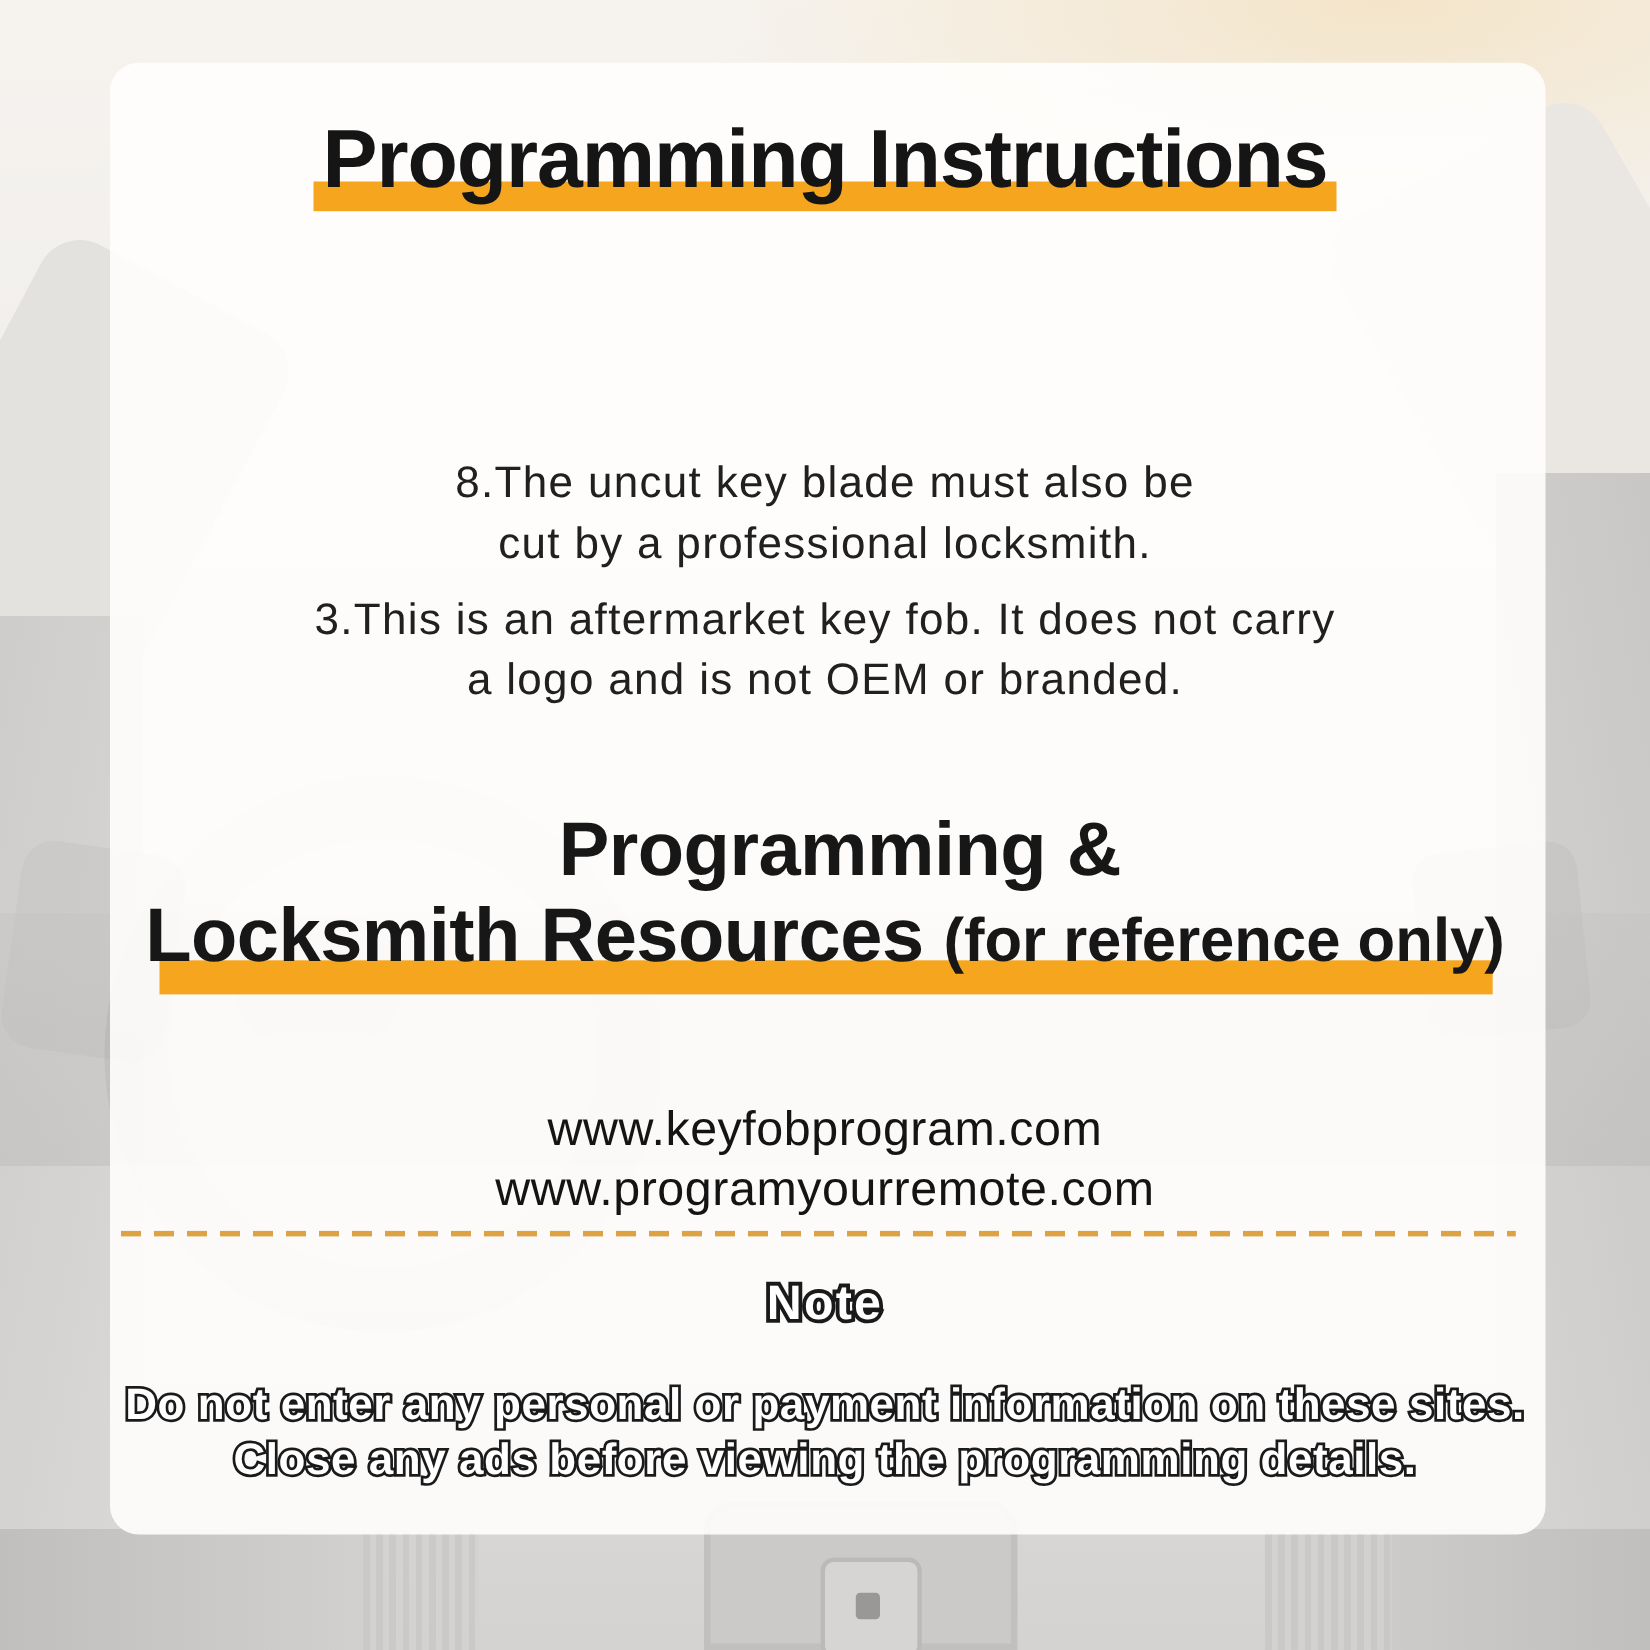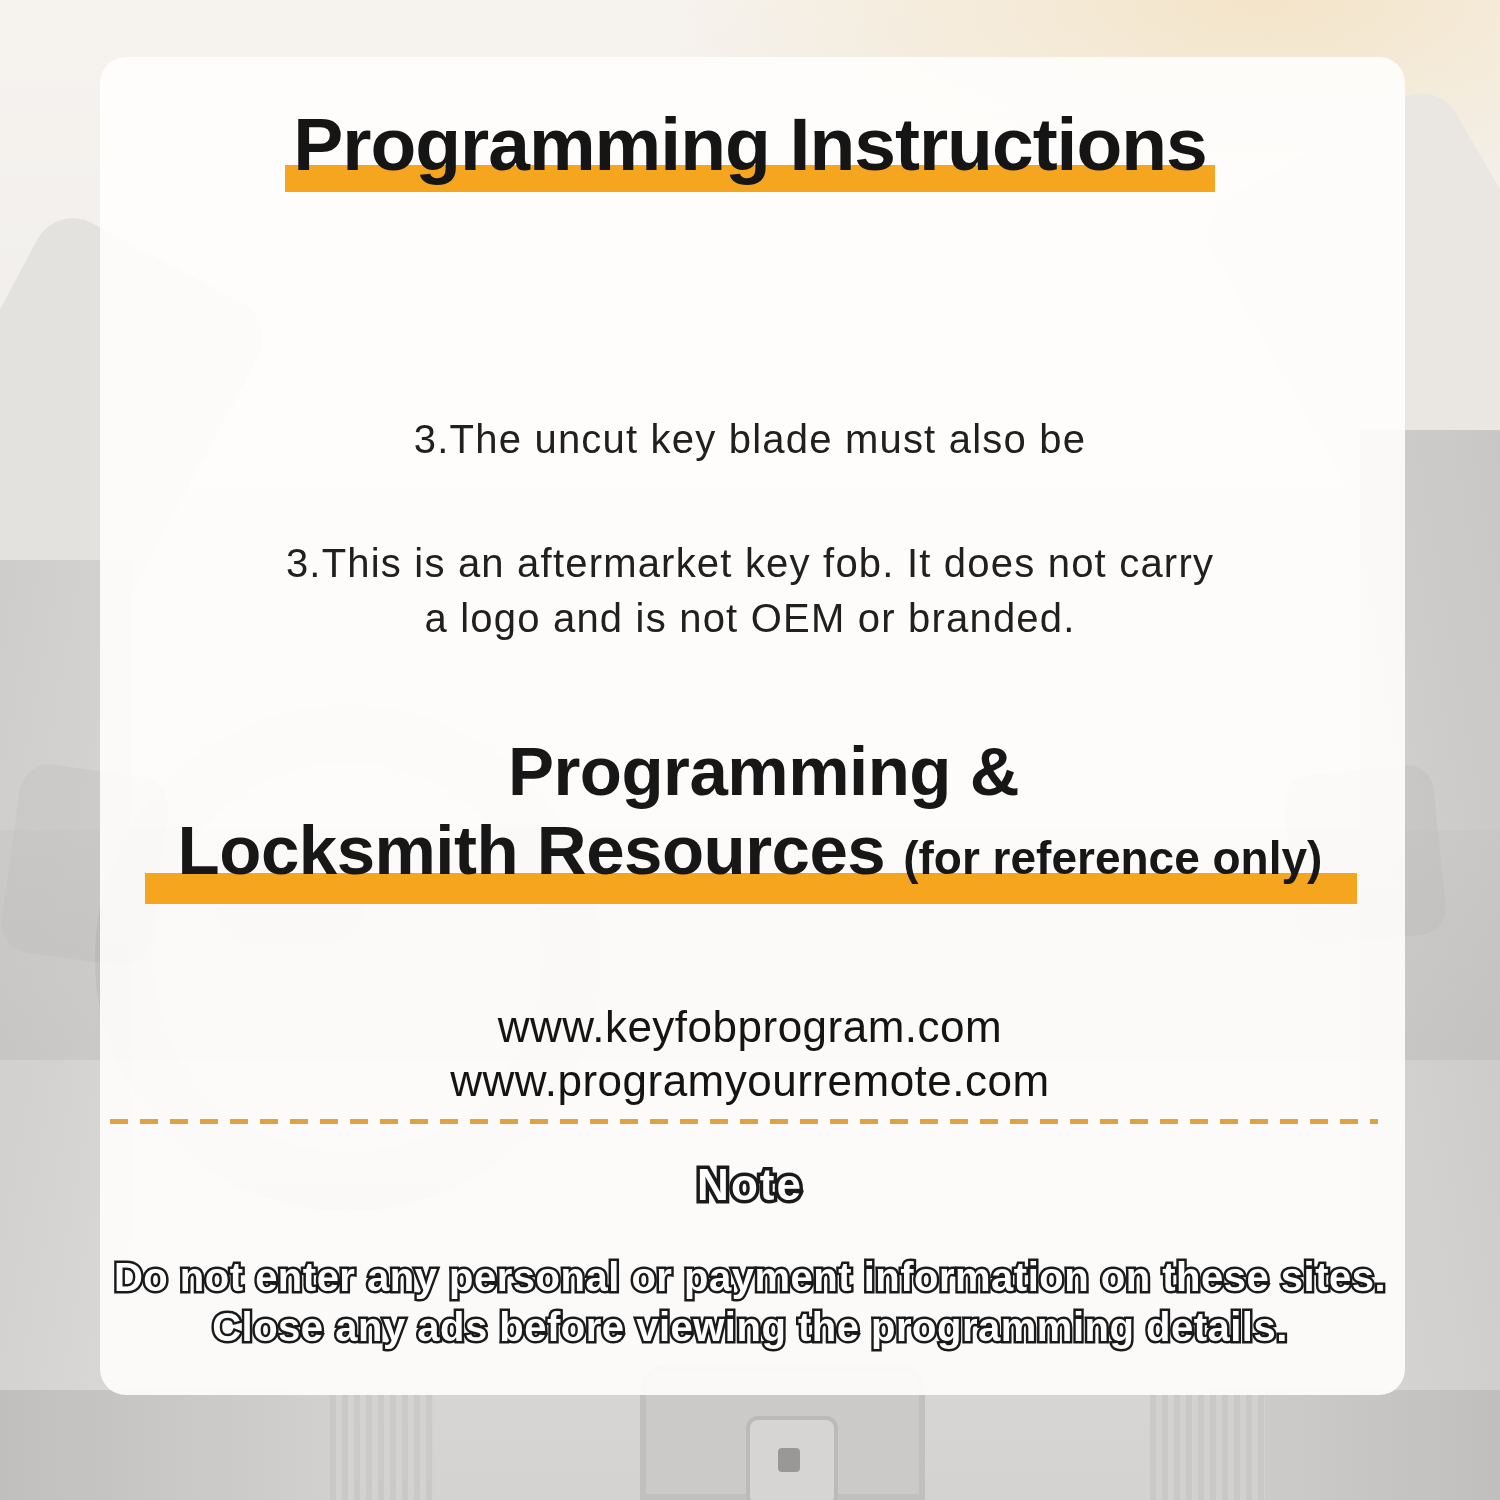--- a/index.html
+++ b/index.html
@@ -49,21 +49,21 @@
     line-height:1.12; padding:0 8px 6px;
     background:linear-gradient(#f6a51f,#f6a51f) no-repeat left bottom / 100% 27px;
   }
 
   .item { color:#202020; font-size:40px; line-height:55px; letter-spacing:1.2px; font-weight:400; }
   .item-1 { top:250px; } .item-2 { top:412px; } .item-3 { top:536px; }
 
   .res-heading { top:733px; color:#171717; font-weight:800; }
   .res-line1 { font-size:69px; line-height:1.12; letter-spacing:-0.5px;padding-left:27px; }
   .res-line2 { font-size:69px; line-height:1.12; letter-spacing:-0.5px; margin-top:2px; }
-  .res-suffix { font-size:46px; letter-spacing:0; margin-left:18px;margin-top:36px; }
+  .res-suffix { font-size:56px; letter-spacing:0; margin-left:18px;margin-top:36px; }
   .res-bar { position:absolute; left:145px; top:873px; width:1212px; height:31px; background:#f6a51f; z-index:2; }
 
   .links { top:1000px; font-size:44px; line-height:54px; color:#141414; letter-spacing:.5px; }
 
   .divider {
     position:absolute; left:110px; top:1119px; width:1268px; height:5px; z-index:2;
     background:repeating-linear-gradient(90deg,#dfa243 0 18px, transparent 18px 30px);
   }
 
   
@@ -99,21 +99,22 @@
     <div class="bg-buckle-slot"></div>
   </div>
 
   <div class="card"></div>
 
   <div class="layer title-wrap">
     <span class="title-text">Programming Instructions</span>
   </div>
 
   <div class="layer item item-2">
-    <div>3.The uncut key blade must also be</div>
+    <div>8.The uncut key blade must also be</div>
+    <div>cut by a professional locksmith.</div>
   </div>
   <div class="layer item item-3">
     <div>3.This is an aftermarket key fob. It does not carry</div>
     <div>a logo and is not OEM or branded.</div>
   </div>
 
   <div class="res-bar"></div>
   <div class="layer res-heading">
     <div class="res-line1">Programming &amp;</div>
     <div class="res-line2">

